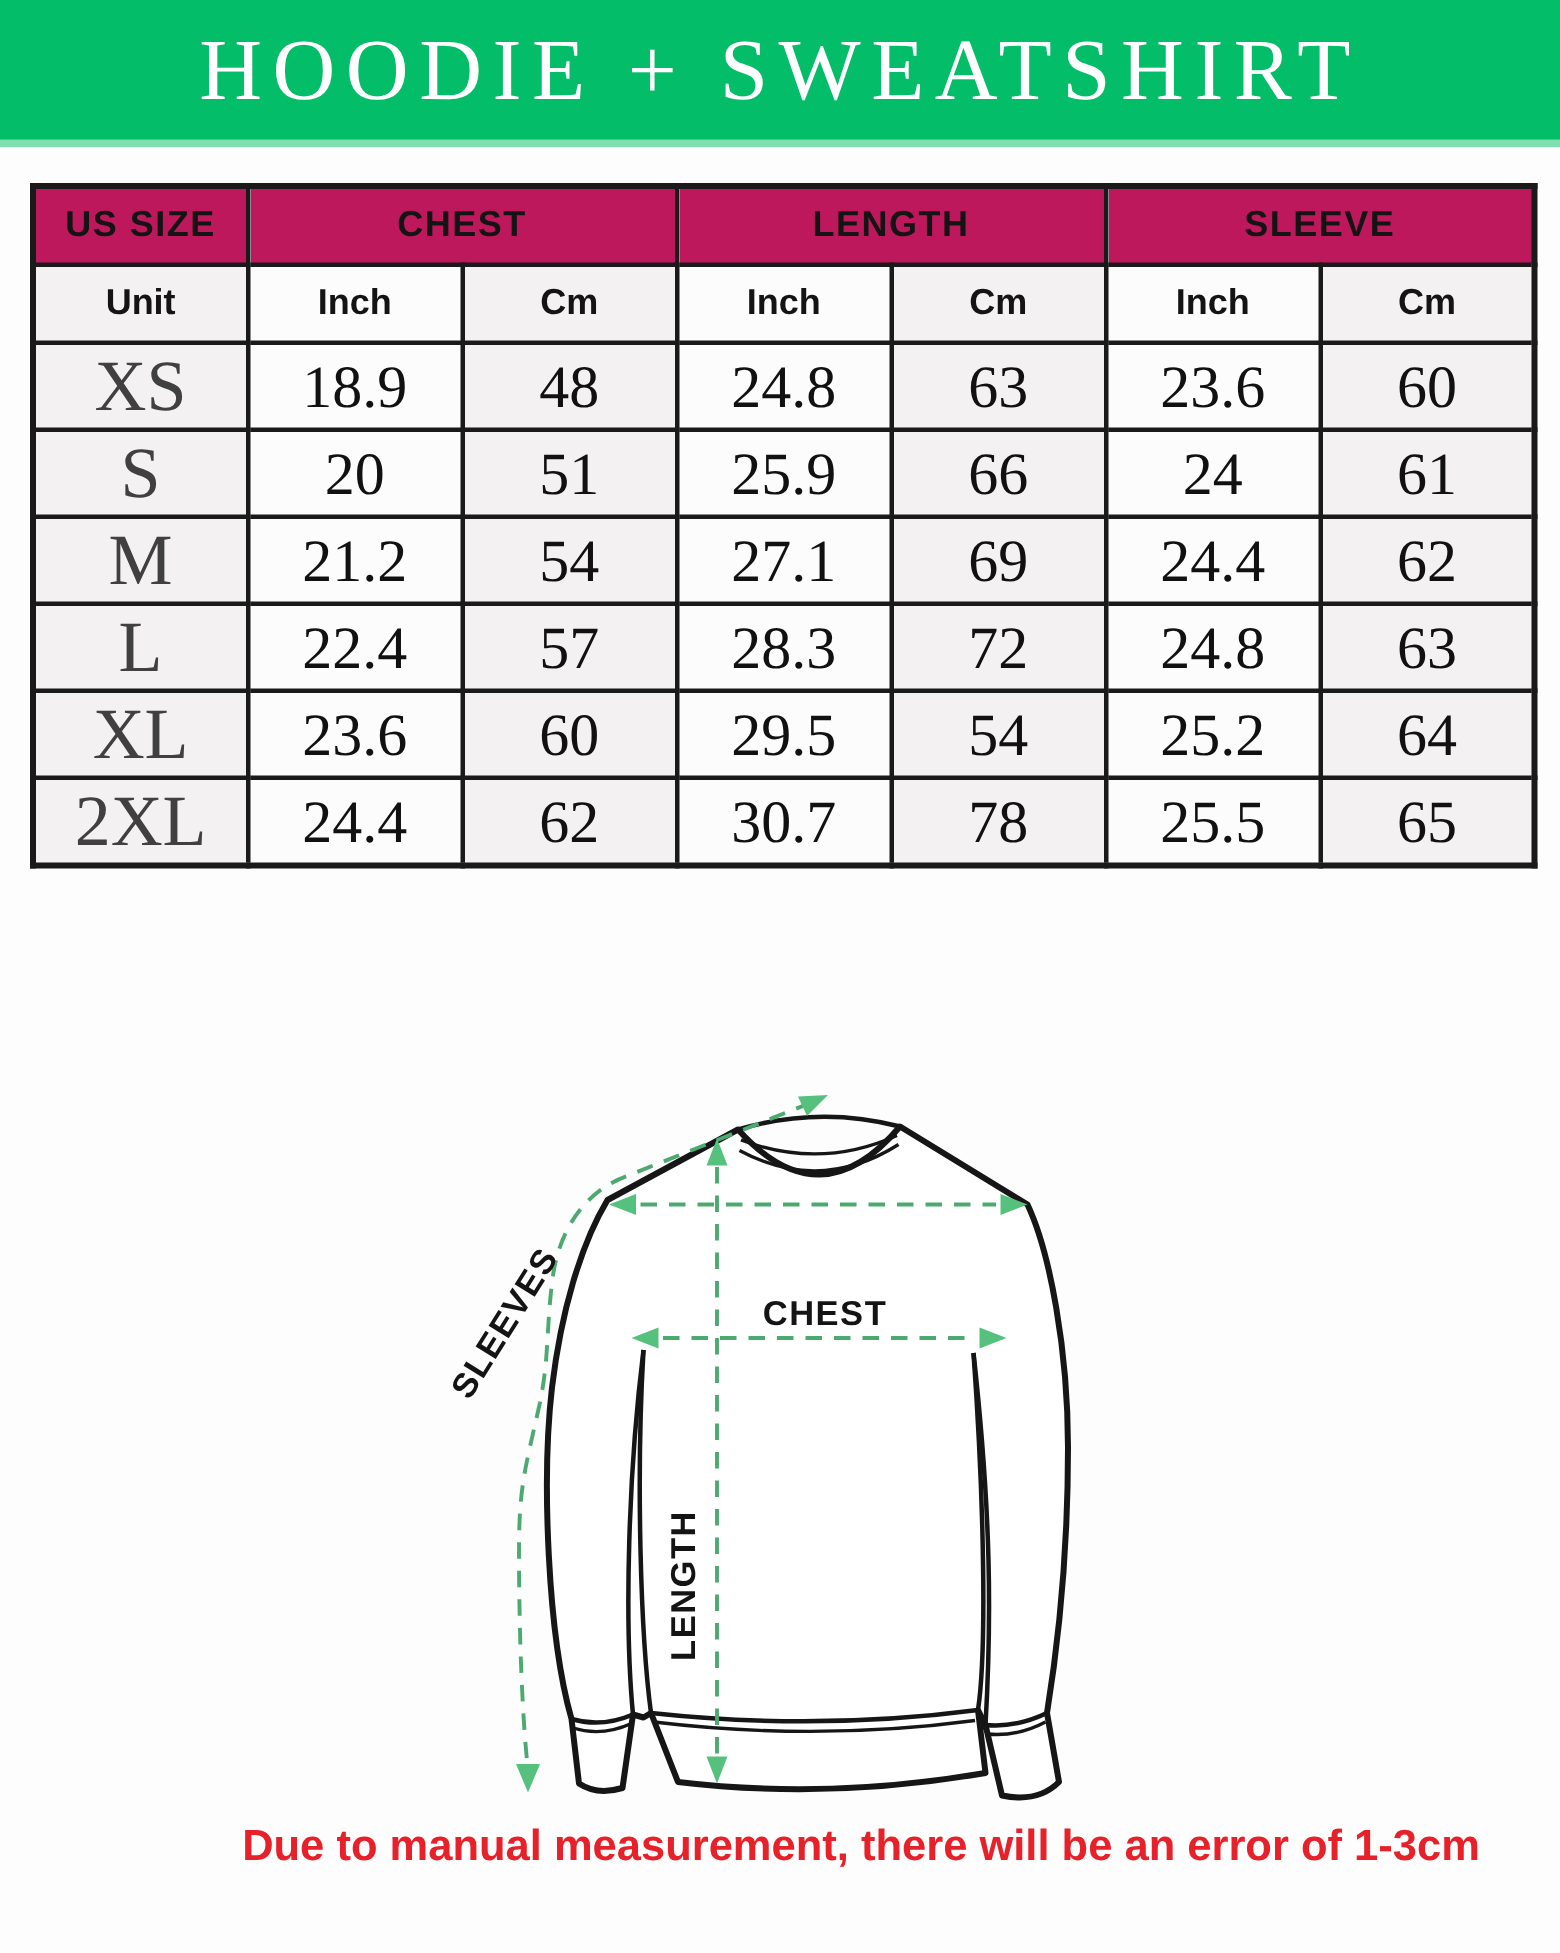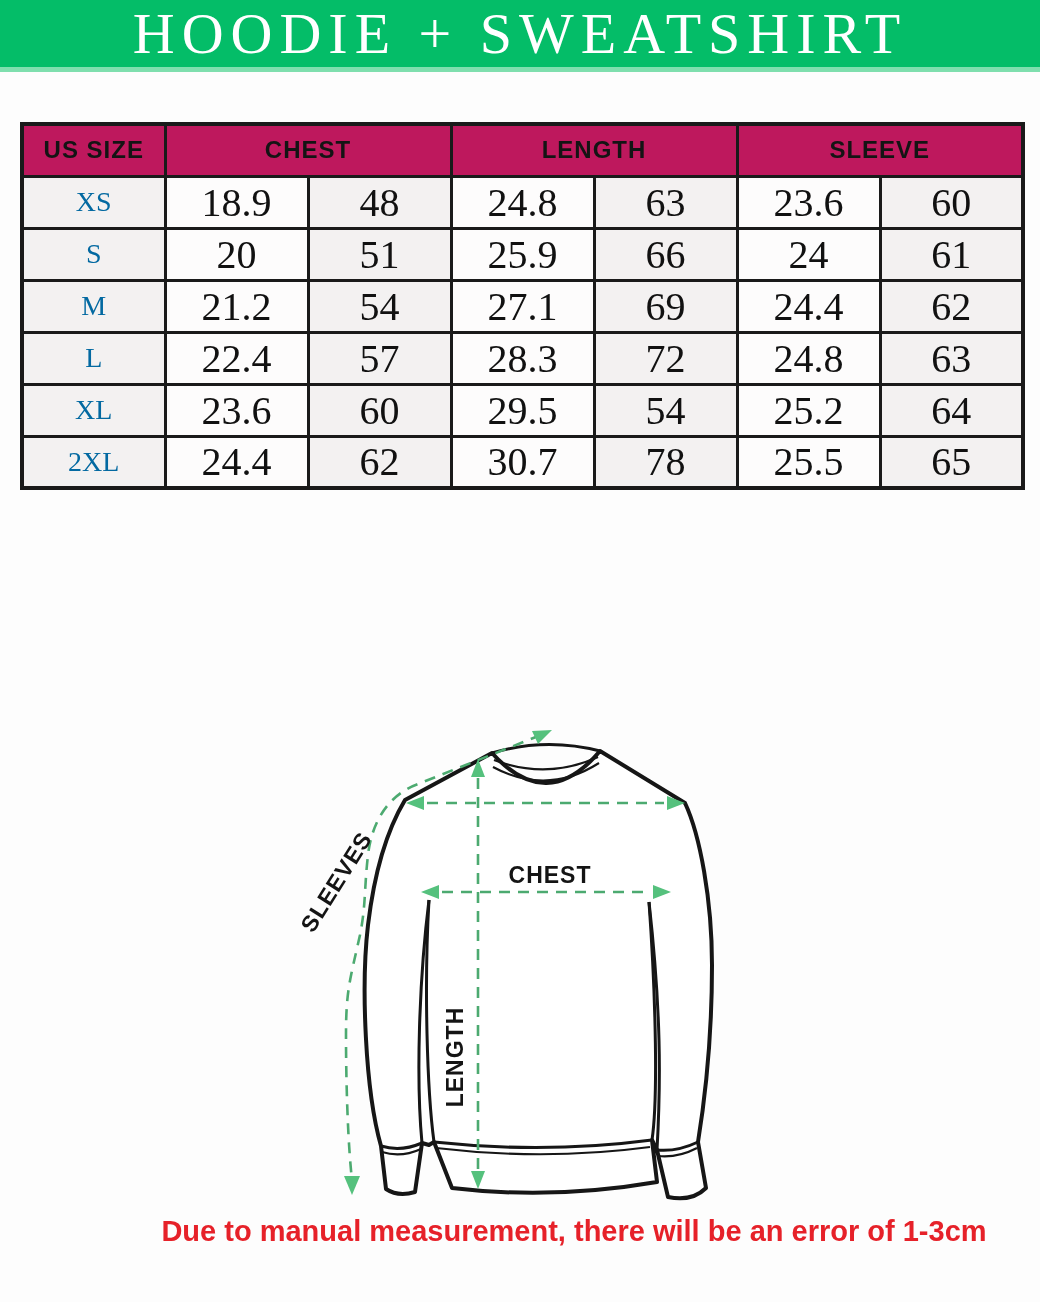--- a/index.html
+++ b/index.html
@@ -2,21 +2,21 @@
 <html><head>
 <meta charset="utf-8">
 <style>
   * { margin:0; padding:0; box-sizing:border-box; }
   body {
     width:1040px; height:1302px; position:relative; overflow:hidden;
     background:#fdfdfd; font-family:"Liberation Sans", sans-serif;
   }
   
   .banner {
-    position:absolute; top:0; left:0; width:1040px; height:72px;
+    position:absolute; top:0; left:0; width:1040px; height:98px;
     background:#04bd68; border-bottom:5px solid #7fdfae;
     display:flex; align-items:center; justify-content:center;
   }
   .banner-title {
     font-family:"Liberation Serif", serif; font-weight:400;
     font-size:58px; color:#ffffff; letter-spacing:7px; white-space:nowrap;
   }
   
   table.size-table {
     position:absolute; top:122px; left:20px; width:1001px;
@@ -29,21 +29,21 @@
   }
   .group-row th {
     background:#be185d; font-size:24px; font-weight:bold;
     letter-spacing:1px; color:#141414;
   }
   .unit-row th { font-size:24px; font-weight:bold; color:#141414; }
   .unit-row th:nth-child(odd) { background:#f3f1f1; }
   .unit-row th:nth-child(even) { background:#fdfcfc; }
   .size-table tbody th {
     background:#f3f1f1; font-family:"Liberation Serif", serif;
-    font-weight:400; font-size:28px; color:#0369a1;
+    font-weight:400; font-size:48px; color:#404040;
   }
   .size-table tbody td {
     font-family:"Liberation Serif", serif; font-size:40px; color:#111;
   }
   .size-table tbody td:nth-child(even) { background:#fdfcfc; }
   .size-table tbody td:nth-child(odd)  { background:#f3f1f1; }
   
   .diagram { position:absolute; top:690px; left:0; width:1040px; height:520px; }
   .garment { fill:#ffffff; stroke:#161616; stroke-width:4; stroke-linejoin:round; }
   .detail  { fill:none; stroke:#161616; stroke-width:3; stroke-linejoin:round; }
@@ -77,20 +77,29 @@
       <col style="width:143px">
     <col style="width:143px">
   </colgroup>
   <thead>
     <tr class="group-row">
       <th>US SIZE</th>
       <th colspan="2">CHEST</th>
       <th colspan="2">LENGTH</th>
       <th colspan="2">SLEEVE</th>
     </tr>
+    <tr class="unit-row">
+      <th>Unit</th>
+      <th>Inch</th>
+      <th>Cm</th>
+      <th>Inch</th>
+      <th>Cm</th>
+      <th>Inch</th>
+      <th>Cm</th>
+    </tr>
   </thead>
   <tbody>
     <tr>
       <th>XS</th>
       <td>18.9</td>
       <td>48</td>
       <td>24.8</td>
       <td>63</td>
       <td>23.6</td>
       <td>60</td>

